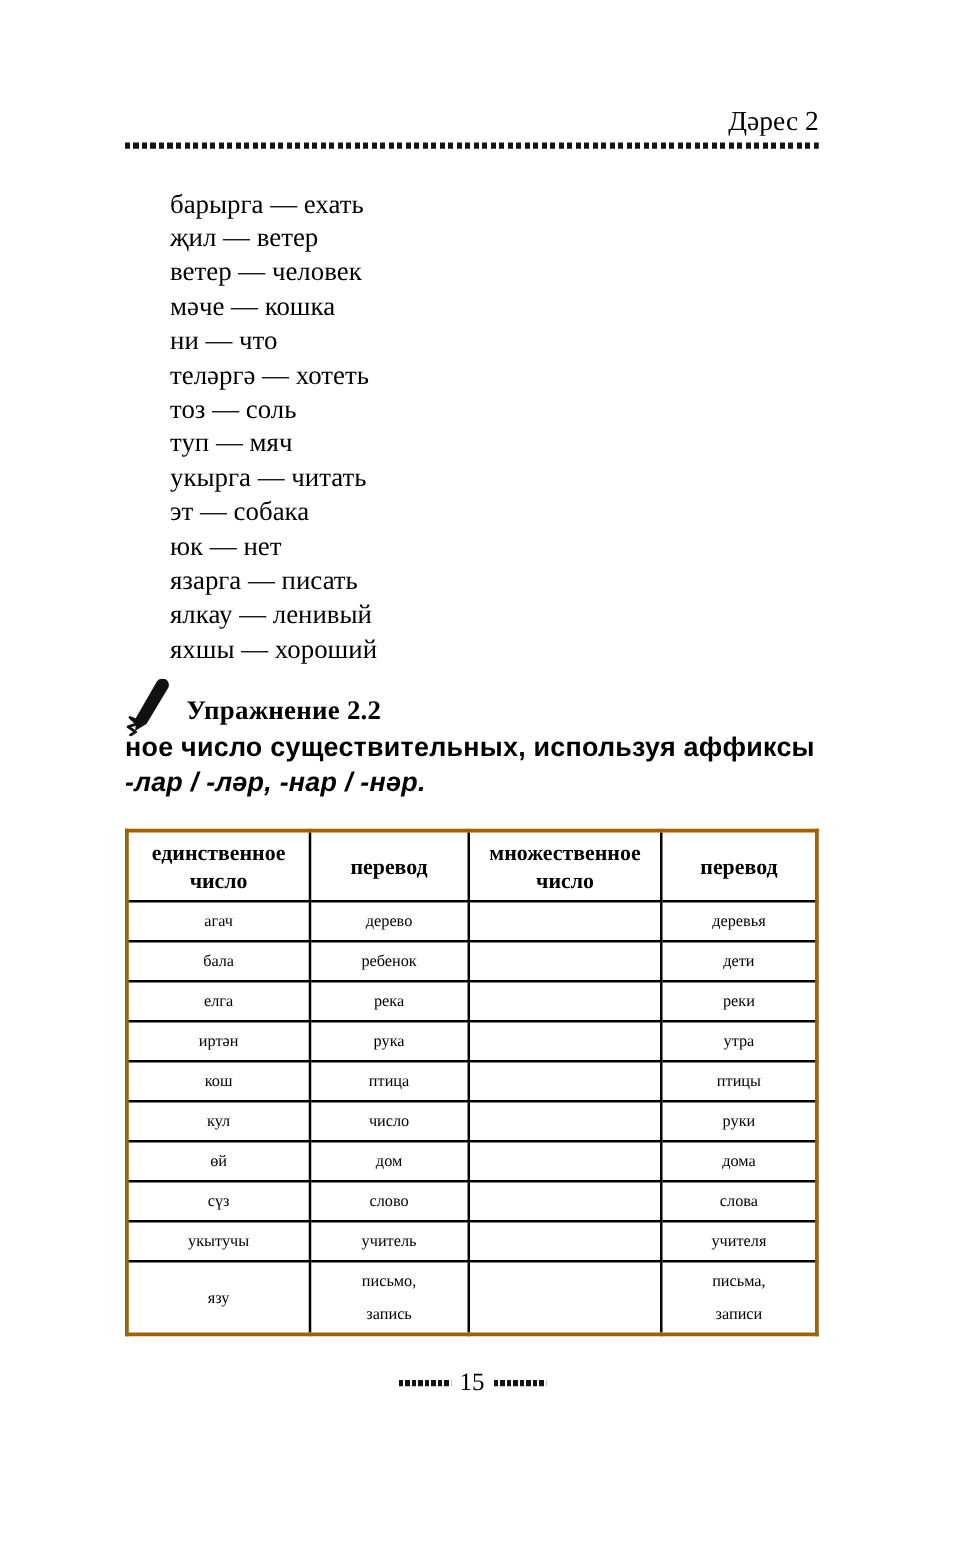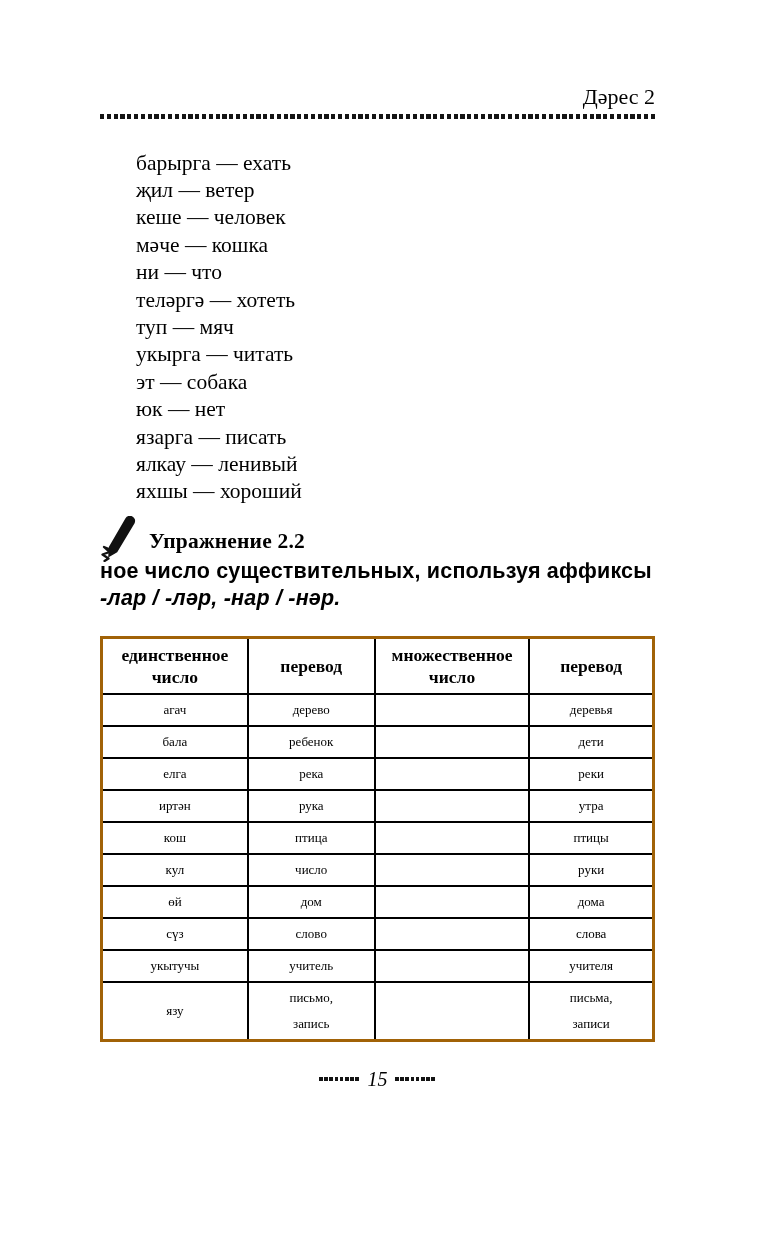--- a/index.html
+++ b/index.html
@@ -89,21 +89,20 @@
     line-height: 26px;
     padding: 2px;
   }
   
   .footer {
     margin-top: 26px;
     display: flex;
     align-items: center;
     justify-content: center;
     gap: 7px;
-    font-style: italic;
   }
   .dots {
     width: 42px;
     height: 4.5px;
     background: repeating-linear-gradient(to right, #141414 0px, #141414 3.6px, transparent 3.6px, transparent 5.2px);
   }
   .pagenum { font-size: 20px; line-height: 22px; }
 </style>
 </head>
 <body>
@@ -112,24 +111,25 @@
   <div class="content">
 
     <div class="running-head">
       <span>Дәрес 2</span>
     </div>
     <div class="dotted-rule"></div>
 
     <div class="vocab">
         <div>барырга — ехать</div>
         <div>җил — ветер</div>
-        <div>кеше — человек</div>
+        <div>ветер — человек</div>
         <div>мәче — кошка</div>
         <div>ни — что</div>
         <div>теләргә — хотеть</div>
+        <div>тоз — соль</div>
         <div>туп — мяч</div>
         <div>укырга — читать</div>
         <div>эт — собака</div>
         <div>юк — нет</div>
         <div>язарга — писать</div>
         <div>ялкау — ленивый</div>
         <div>яхшы — хороший</div>
       </div>
 
     <div class="exercise-head">

